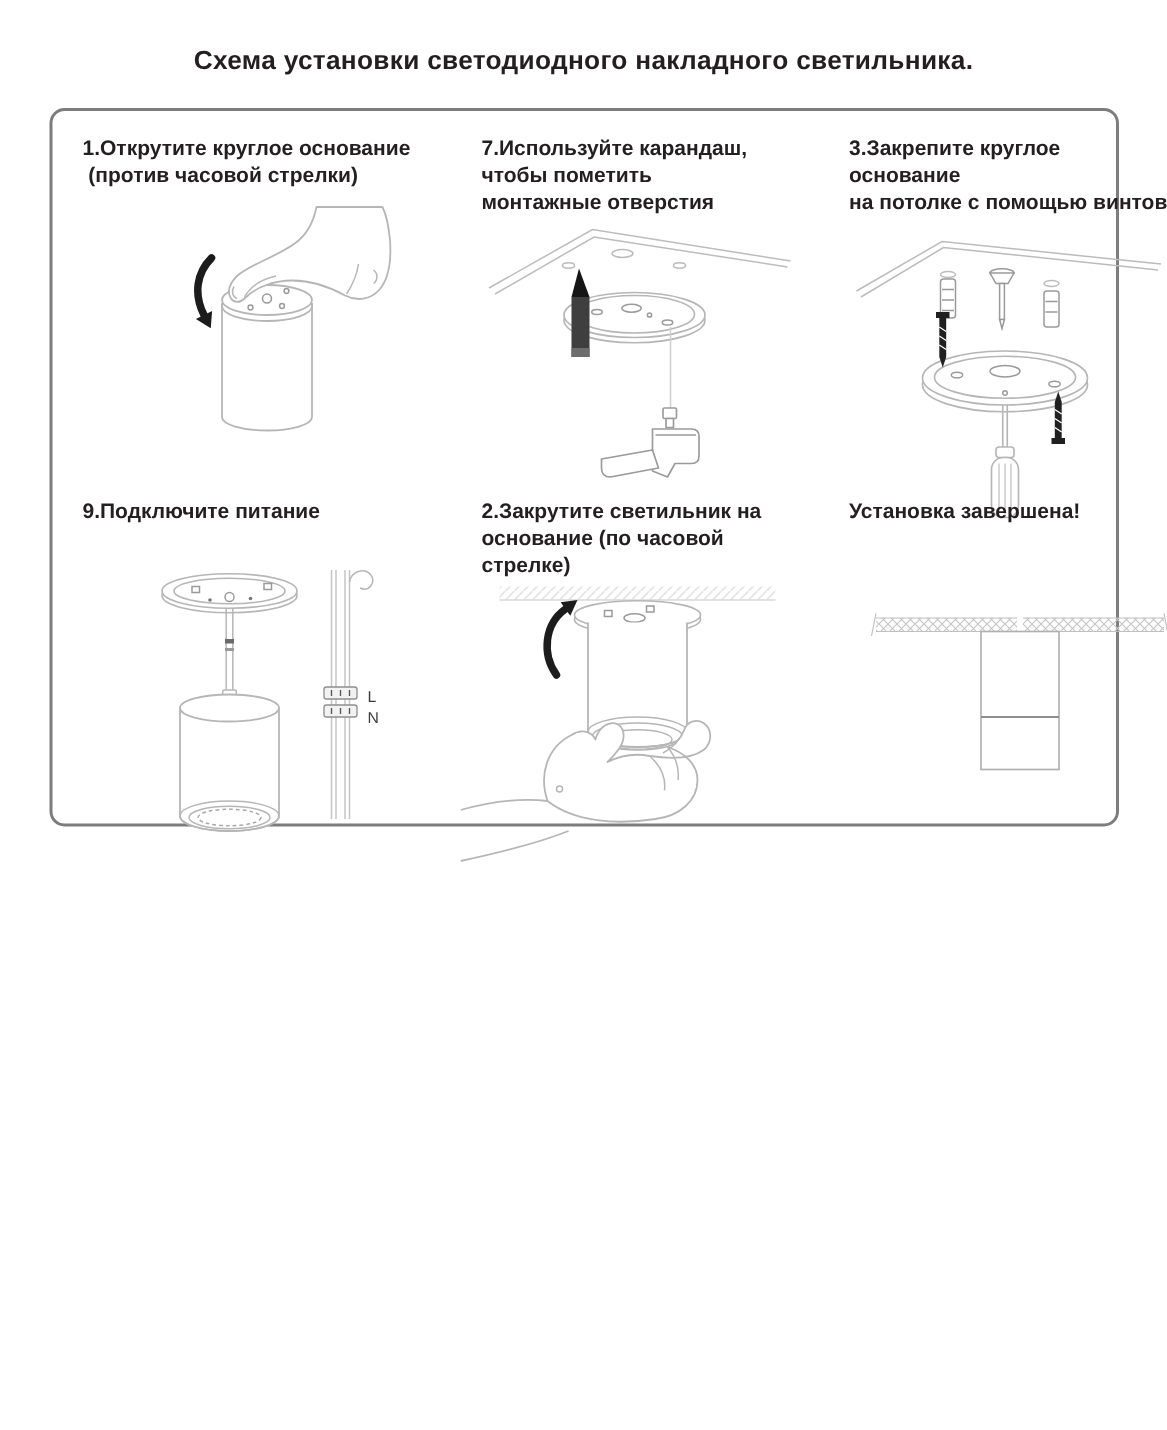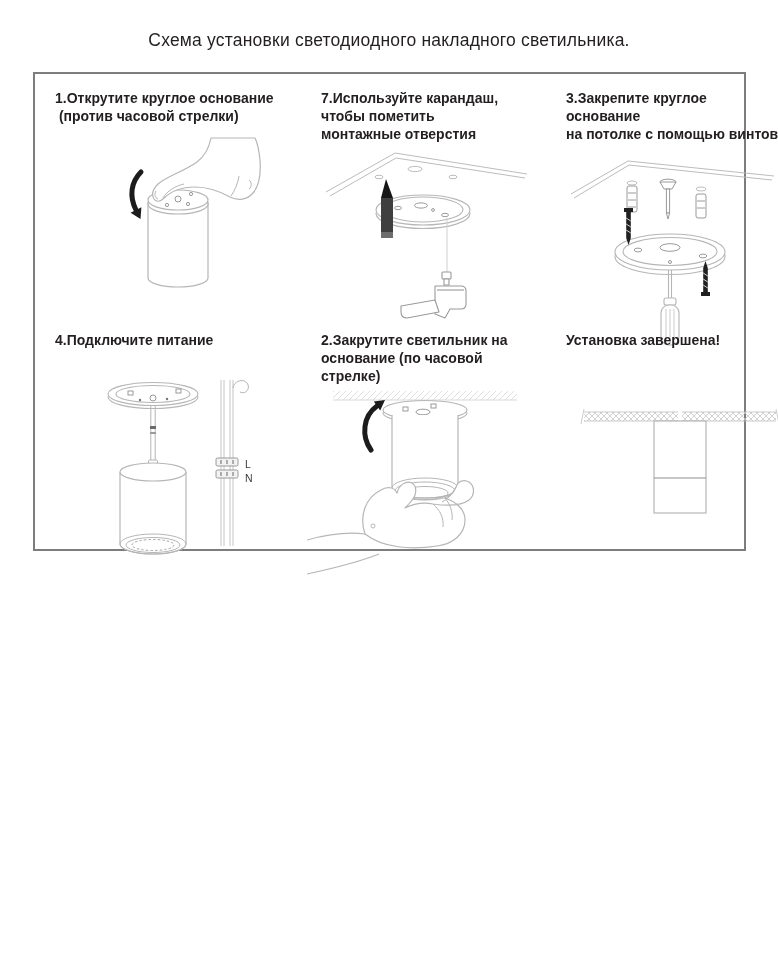--- a/index.html
+++ b/index.html
@@ -3,25 +3,25 @@
 <meta charset="utf-8">
 <style>
   html, body { margin:0; padding:0; background:#ffffff; }
   body {
     width:778px; height:953px; position:relative;
     font-family:"Liberation Sans", sans-serif; color:#231f20;
     overflow:hidden;
   }
   .page-title {
     position:absolute; top:30px; left:0; width:100%;
-    text-align:center; font-size:17.5px; font-weight:normal; letter-spacing:.2px;
+    text-align:center; font-size:17.5px; font-weight:bold; letter-spacing:.2px;
   }
   .board {
     position:absolute; left:33px; top:72px; width:713px; height:479px;
-    box-sizing:border-box; border:2px solid #7d7d7d; border-radius:0;
+    box-sizing:border-box; border:2px solid #7d7d7d; border-radius:10px;
     display:grid; grid-template-columns:1fr 1fr 1fr; grid-template-rows:242px 1fr;
   }
   .cell { box-sizing:border-box; padding:16px 4px 0 20px; position:relative; }
   .cell.c2 { padding-left:29px; }
   .caption {
     font-size:14px; font-weight:bold; line-height:1.28; white-space:pre-line;
   }
   svg { display:block; }
   .ill-1 { margin:10px 0 0 8px; }
   .ill-2 { margin:2px 0 0 2px; }
@@ -170,21 +170,21 @@
         <line x1="100.5" y1="118" x2="100.5" y2="146"></line>
         <line x1="103.5" y1="118" x2="103.5" y2="146"></line>
         <rect x="96" y="146" width="12" height="7" rx="2"></rect>
         <rect x="93" y="153" width="18" height="40" rx="8"></rect>
         <path d="M98,157 V188 M102,157 V191 M106,157 V188" stroke="#d0d0d0" fill="none"></path>
       </g>
     </svg>
   </div>
 
   <div class="cell">
-    <div class="caption">4.Подключите питание</div>
+    <div class="caption">9.Подключите питание</div>
     <svg class="ill-4" width="205" height="185" viewBox="0 0 205 185">
 
       <g stroke="#b6b6b6" fill="#ffffff" stroke-width="1.1">
         <ellipse cx="70" cy="23" rx="45" ry="11.5"></ellipse>
         <ellipse cx="70" cy="20" rx="45" ry="11.5"></ellipse>
         <ellipse cx="70" cy="20" rx="37" ry="8.5" fill="none"></ellipse>
       </g>
       <g stroke="#9a9a9a" fill="none" stroke-width="1">
         <rect x="45" y="17" width="5" height="4"></rect>
         <rect x="93" y="15" width="5" height="4"></rect>

